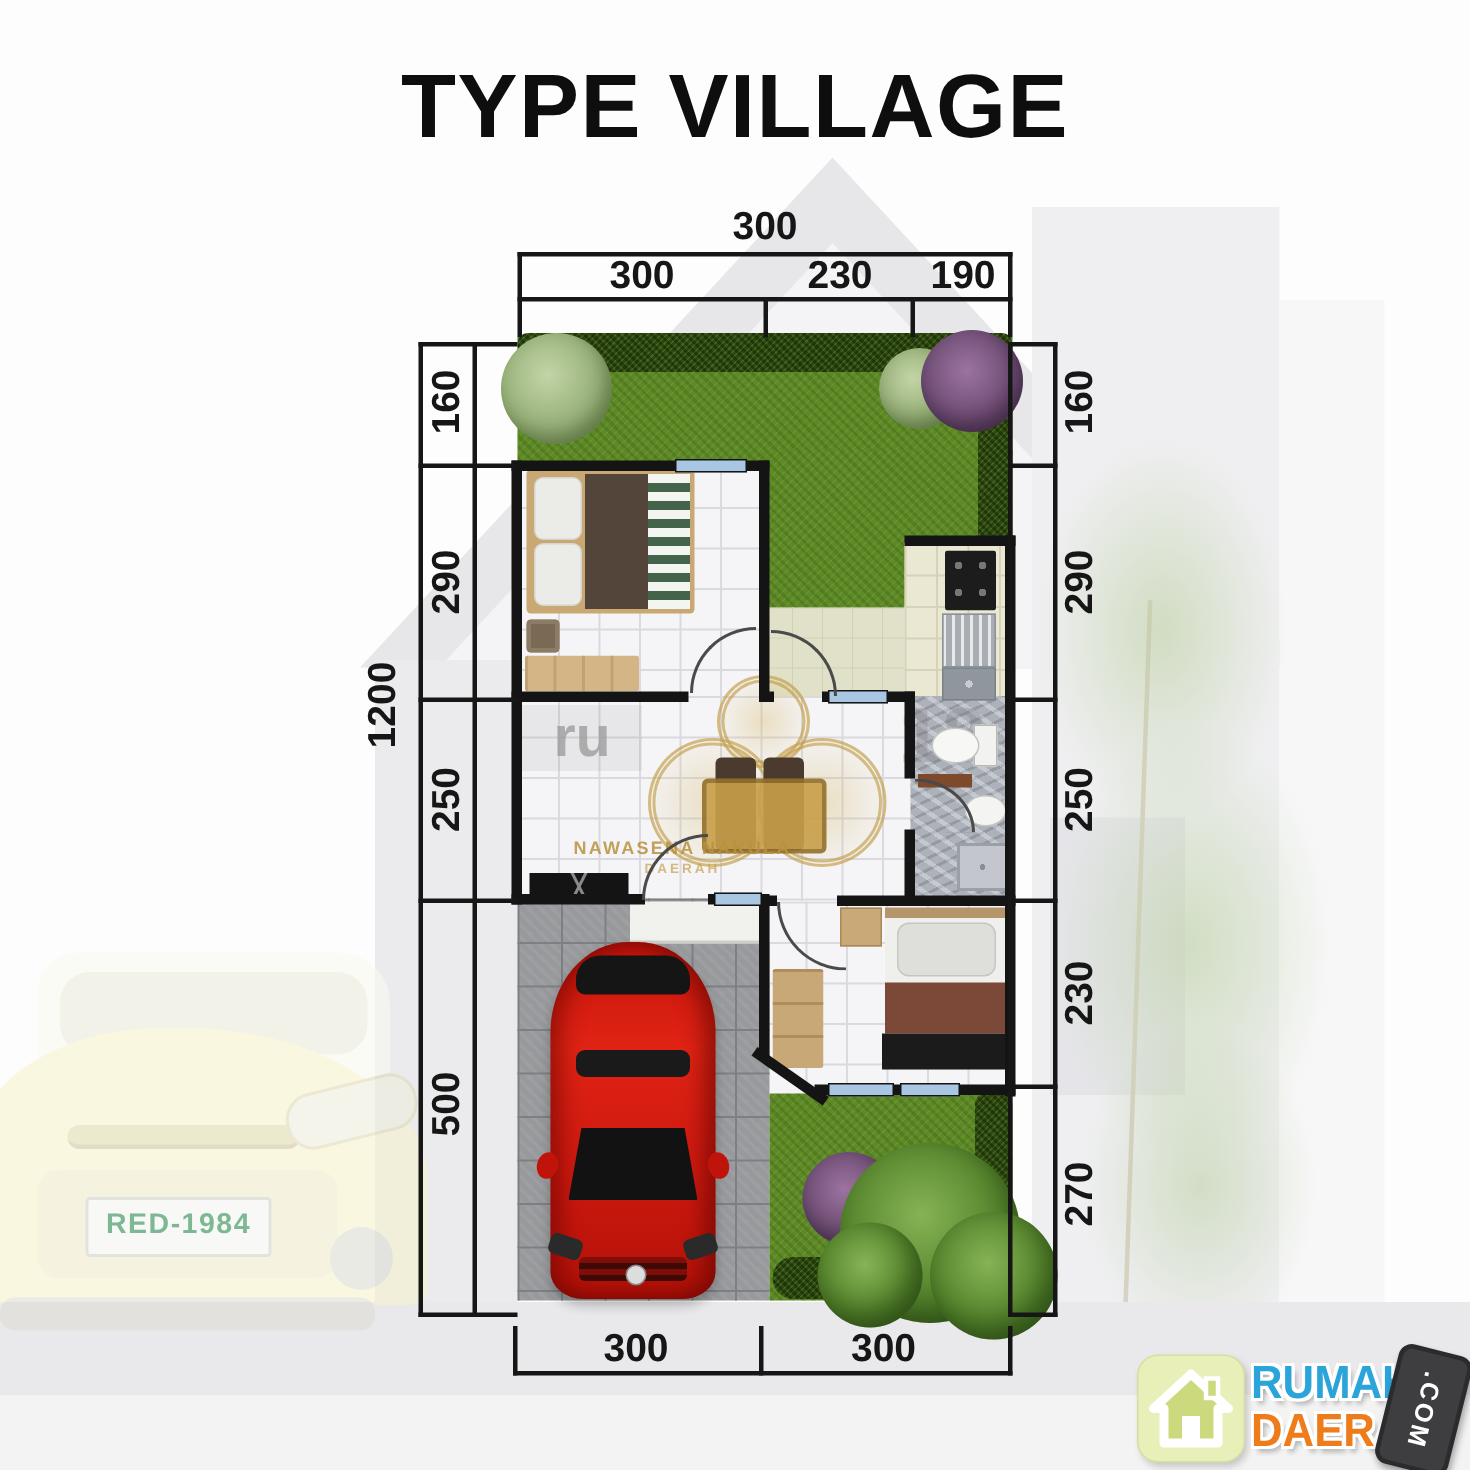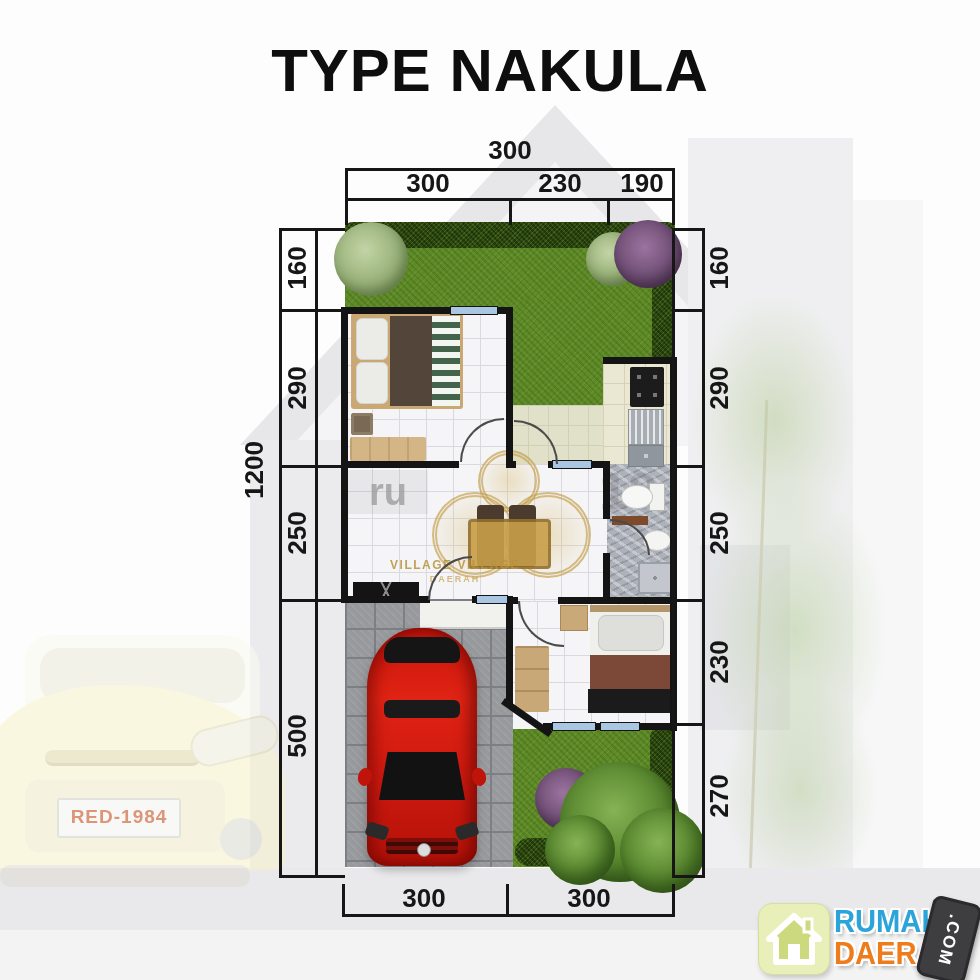--- a/index.html
+++ b/index.html
@@ -78,29 +78,29 @@
     <div style="position:absolute;left:0;top:868px;width:980px;height:62px;background:#e9e9ec;"></div>
     <div style="position:absolute;left:0;top:930px;width:980px;height:50px;background:#f3f3f4;"></div>
 
     <div style="position:absolute;left:-15px;top:630px;width:300px;height:265px;opacity:.55;">
       <div style="position:absolute;left:40px;top:5px;width:235px;height:100px;background:#fbfaf0;border-radius:26px 34px 8px 8px;"></div>
       <div style="position:absolute;left:55px;top:18px;width:205px;height:55px;background:#ecead9;border-radius:20px;"></div>
       <div style="position:absolute;left:0;top:55px;width:300px;height:185px;background:#f7f3c9;border-radius:42% 55% 12px 12px;"></div>
       <div style="position:absolute;left:60px;top:120px;width:155px;height:13px;background:#e0d9ab;border-radius:8px;border-bottom:3px solid #c9c29a;"></div>
       <div style="position:absolute;left:205px;top:92px;width:85px;height:34px;background:#f0eddb;border:2px solid #ddd8b2;border-radius:18px;transform:rotate(-14deg);"></div>
       <div style="position:absolute;left:40px;top:150px;width:200px;height:72px;background:#efeaca;border-radius:14px;"></div>
-      <div style="position:absolute;left:72px;top:168px;width:120px;height:36px;background:#f5f5f1;border:2px solid #cfcfc6;border-radius:3px;text-align:center;line-height:34px;font-weight:700;font-size:19px;letter-spacing:1px;color:#c2410c;">
+      <div style="position:absolute;left:72px;top:168px;width:120px;height:36px;background:#f5f5f1;border:2px solid #cfcfc6;border-radius:3px;text-align:center;line-height:34px;font-weight:700;font-size:19px;letter-spacing:1px;color:#15803d;">
         <span>RED-1984</span>
       </div>
       <div style="position:absolute;left:235px;top:188px;width:42px;height:42px;border-radius:50%;background:#dcdcd1;"></div>
       <div style="position:absolute;left:15px;top:235px;width:250px;height:22px;background:#dddcd2;border-radius:10px;"></div>
     </div>
   </div>
 
-  <div class="title">TYPE NAKULA</div>
+  <div class="title">TYPE VILLAGE</div>
 
   <div class="abs" style="left:0;top:0;width:980px;height:980px;">
 
     <div class="lawn" style="left:345px;top:225px;width:330px;height:88px;"></div>
     <div class="lawn" style="left:508px;top:300px;width:167px;height:112px;"></div>
     <div class="hedge" style="left:345px;top:222px;width:330px;height:26px;"></div>
     <div class="hedge" style="left:652px;top:240px;width:23px;height:222px;"></div>
     <div class="tree light" style="left:334px;top:222px;width:74px;height:74px;"></div>
     <div class="tree light" style="left:586px;top:232px;width:54px;height:54px;"></div>
     <div class="tree purple" style="left:614px;top:220px;width:68px;height:68px;"></div>
@@ -141,21 +141,21 @@
     <div style="position:absolute;left:593px;top:462px;width:70px;height:58px;color:rgba(120,120,125,.32);font-weight:700;font-size:52px;line-height:58px;text-align:center;">
       <span>18</span>
     </div>
     <div class="goldring" style="left:432px;top:492px;width:76px;height:76px;"></div>
     <div class="goldring" style="left:505px;top:492px;width:76px;height:76px;"></div>
     <div class="goldring" style="left:478px;top:450px;width:52px;height:52px;"></div>
     <div style="position:absolute;left:477px;top:505px;width:27px;height:62px;background:#4a3b2e;border-radius:4px;"></div>
     <div style="position:absolute;left:509px;top:505px;width:27px;height:62px;background:#4a3b2e;border-radius:4px;"></div>
     <div style="position:absolute;left:468px;top:519px;width:77px;height:44px;background:#c99f4a;border:3px solid #93702b;border-radius:4px;opacity:.9;"></div>
     <div style="position:absolute;left:365px;top:558px;width:180px;text-align:center;font-size:12px;font-weight:700;letter-spacing:1.5px;color:#b8923c;opacity:.85;">
-      <span>VILLAGE VILLAGE</span>
+      <span>NAWASENA NAKULA</span>
     </div>
     <div style="position:absolute;left:365px;top:574px;width:180px;text-align:center;font-size:9px;font-weight:700;letter-spacing:2px;color:#c5a14e;opacity:.7;">
       <span>DAERAH</span>
     </div>
     <div style="position:absolute;left:353px;top:582px;width:66px;height:18px;background:#141414;
          background-image:linear-gradient(63deg,transparent 48%,#8a8a8a 49%,#8a8a8a 51%,transparent 52%),linear-gradient(-63deg,transparent 48%,#8a8a8a 49%,#8a8a8a 51%,transparent 52%);"></div>
 
     <div style="position:absolute;left:649px;top:483px;width:14px;height:26px;background:#f2f2f0;border:1px solid #b8b8b4;"></div>
     <div style="position:absolute;left:621px;top:485px;width:30px;height:22px;background:#f7f7f5;border:1px solid #c4c4c0;border-radius:50%;"></div>
     <div style="position:absolute;left:612px;top:516px;width:36px;height:9px;background:#7d4a2c;"></div>

